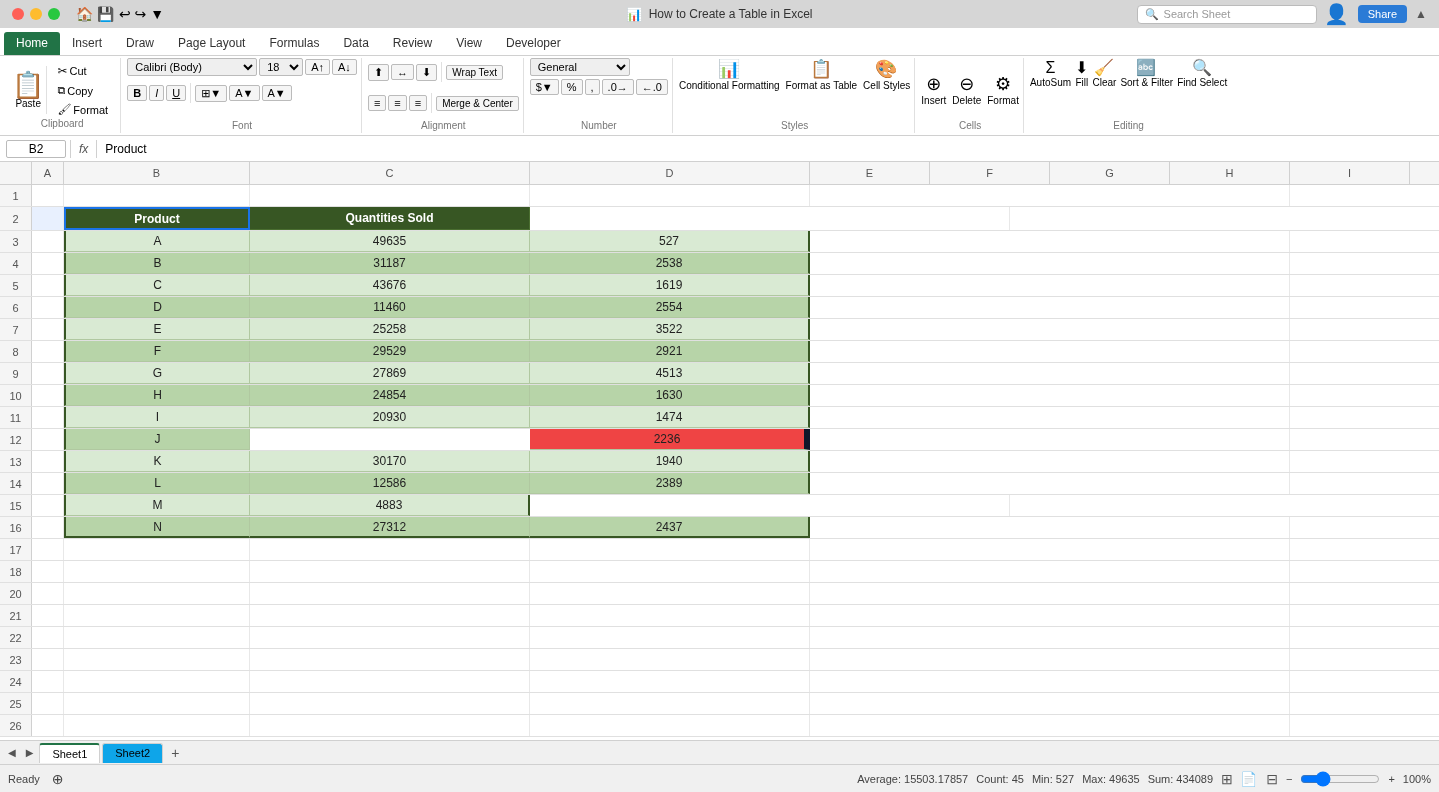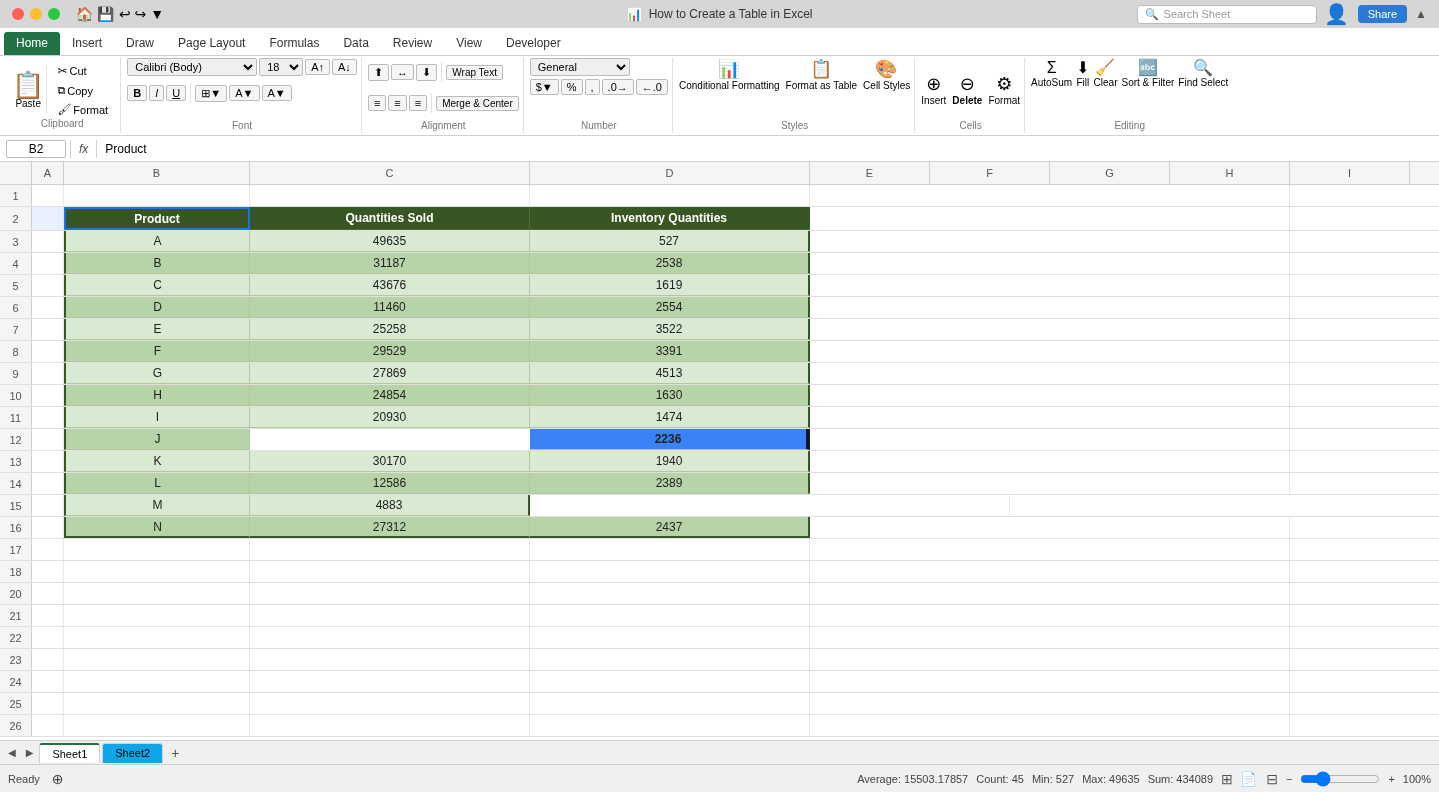--- a/index.html
+++ b/index.html
@@ -398,21 +398,21 @@
   </div>
 
   <div class="ribbon-group">
     <div class="ribbon-group-content" style="gap:6px;">
       <div style="display:flex;flex-direction:column;align-items:center;cursor:pointer;">
         <span style="font-size:18px;">⊕</span>
         <span style="font-size:10px;">Insert</span>
       </div>
       <div style="display:flex;flex-direction:column;align-items:center;cursor:pointer;">
         <span style="font-size:18px;">⊖</span>
-        <span style="font-size:10px;font-weight:bold;">Delete</span>
+        <span style="font-size:10px;">Delete</span>
       </div>
       <div style="display:flex;flex-direction:column;align-items:center;cursor:pointer;">
         <span style="font-size:18px;">⚙</span>
         <span style="font-size:10px;">Format</span>
       </div>
     </div>
     <div class="ribbon-group-label">Cells</div>
   </div>
 
   <div class="ribbon-group" style="border-right:none;">
@@ -478,21 +478,20 @@
       <div class="grid-cell" style="width:280px;min-width:280px;"></div>
       <div class="grid-cell" style="width:280px;min-width:280px;"></div>
       <div class="grid-cell" style="width:480px;min-width:480px;"></div>
     </div>
 
     <div class="grid-row" style="height:24px;">
       <div class="row-num">2</div>
       <div class="grid-cell" style="width:32px;min-width:32px; background:#e8f0fe;"></div>
       <div class="grid-cell table-header-cell" style="width:186px;min-width:186px; border:2px solid #1a73e8;">Product</div>
       <div class="grid-cell table-header-cell" style="width:280px;min-width:280px;">Quantities Sold</div>
-      <div class="grid-cell table-header-cell" style="width:280px;min-width:280px; border-right:2px solid #375623;">Inventory Quantities</div>
       <div class="grid-cell" style="width:480px;min-width:480px;"></div>
     </div>
 
     <div class="grid-row">
             <div class="row-num">3</div>
             <div class="grid-cell" style="width:32px;min-width:32px;"></div>
             <div class="grid-cell table-data-cell" style="width:186px;min-width:186px; background:#d9ead3; justify-content:center; border-bottom:1px solid #b0c8a0; border-left:2px solid #375623;">A</div>
             <div class="grid-cell table-data-cell" style="width:280px;min-width:280px; background:#d9ead3; justify-content:center; border-bottom:1px solid #b0c8a0;">49635</div>
             <div class="grid-cell table-data-cell" style="width:280px;min-width:280px; background:#d9ead3; justify-content:center; border-bottom:1px solid #b0c8a0; border-right:2px solid #375623;">527</div>
             <div class="grid-cell" style="width:480px;min-width:480px;"></div>
@@ -527,21 +526,21 @@
             <div class="grid-cell table-data-cell" style="width:186px;min-width:186px; background:#d9ead3; justify-content:center; border-bottom:1px solid #b0c8a0; border-left:2px solid #375623;">E</div>
             <div class="grid-cell table-data-cell" style="width:280px;min-width:280px; background:#d9ead3; justify-content:center; border-bottom:1px solid #b0c8a0;">25258</div>
             <div class="grid-cell table-data-cell" style="width:280px;min-width:280px; background:#d9ead3; justify-content:center; border-bottom:1px solid #b0c8a0; border-right:2px solid #375623;">3522</div>
             <div class="grid-cell" style="width:480px;min-width:480px;"></div>
           </div>
       <div class="grid-row">
             <div class="row-num">8</div>
             <div class="grid-cell" style="width:32px;min-width:32px;"></div>
             <div class="grid-cell table-data-cell" style="width:186px;min-width:186px; background:#b7d4a8; justify-content:center; border-bottom:1px solid #b0c8a0; border-left:2px solid #375623;">F</div>
             <div class="grid-cell table-data-cell" style="width:280px;min-width:280px; background:#b7d4a8; justify-content:center; border-bottom:1px solid #b0c8a0;">29529</div>
-            <div class="grid-cell table-data-cell" style="width:280px;min-width:280px; background:#b7d4a8; justify-content:center; border-bottom:1px solid #b0c8a0; border-right:2px solid #375623;">3391</div>
+            <div class="grid-cell table-data-cell" style="width:280px;min-width:280px; background:#b7d4a8; justify-content:center; border-bottom:1px solid #b0c8a0; border-right:2px solid #375623;">2921</div>
             <div class="grid-cell" style="width:480px;min-width:480px;"></div>
           </div>
       <div class="grid-row">
             <div class="row-num">9</div>
             <div class="grid-cell" style="width:32px;min-width:32px;"></div>
             <div class="grid-cell table-data-cell" style="width:186px;min-width:186px; background:#d9ead3; justify-content:center; border-bottom:1px solid #b0c8a0; border-left:2px solid #375623;">G</div>
             <div class="grid-cell table-data-cell" style="width:280px;min-width:280px; background:#d9ead3; justify-content:center; border-bottom:1px solid #b0c8a0;">27869</div>
             <div class="grid-cell table-data-cell" style="width:280px;min-width:280px; background:#d9ead3; justify-content:center; border-bottom:1px solid #b0c8a0; border-right:2px solid #375623;">4513</div>
             <div class="grid-cell" style="width:480px;min-width:480px;"></div>
           </div>
@@ -559,21 +558,21 @@
             <div class="grid-cell table-data-cell" style="width:186px;min-width:186px; background:#d9ead3; justify-content:center; border-bottom:1px solid #b0c8a0; border-left:2px solid #375623;">I</div>
             <div class="grid-cell table-data-cell" style="width:280px;min-width:280px; background:#d9ead3; justify-content:center; border-bottom:1px solid #b0c8a0;">20930</div>
             <div class="grid-cell table-data-cell" style="width:280px;min-width:280px; background:#d9ead3; justify-content:center; border-bottom:1px solid #b0c8a0; border-right:2px solid #375623;">1474</div>
             <div class="grid-cell" style="width:480px;min-width:480px;"></div>
           </div>
       <div class="grid-row">
             <div class="row-num">12</div>
             <div class="grid-cell" style="width:32px;min-width:32px;"></div>
             <div class="grid-cell table-data-cell" style="width:186px;min-width:186px; background:#b7d4a8; justify-content:center; border-bottom:1px solid #b0c8a0; border-left:2px solid #375623;">J</div>
             <div class="grid-cell table-data-cell" style="width:280px;min-width:280px; background:#b7d4a8; justify-content:center; border-bottom:1px solid #701a75;margin-top:40px;">28525</div>
-            <div class="grid-cell table-data-cell" style="width:280px;min-width:280px; background:#3b82f6; justify-content:center; border-bottom:1px solid #b0c8a0; border-right:4px solid #0f172a;font-weight:bold;">2236</div>
+            <div class="grid-cell table-data-cell" style="width:280px;min-width:280px; background:#ef4444; justify-content:center; border-bottom:1px solid #b0c8a0; border-right:6px solid #0f172a;">2236</div>
             <div class="grid-cell" style="width:480px;min-width:480px;"></div>
           </div>
       <div class="grid-row">
             <div class="row-num">13</div>
             <div class="grid-cell" style="width:32px;min-width:32px;"></div>
             <div class="grid-cell table-data-cell" style="width:186px;min-width:186px; background:#d9ead3; justify-content:center; border-bottom:1px solid #b0c8a0; border-left:2px solid #375623;">K</div>
             <div class="grid-cell table-data-cell" style="width:280px;min-width:280px; background:#d9ead3; justify-content:center; border-bottom:1px solid #b0c8a0;">30170</div>
             <div class="grid-cell table-data-cell" style="width:280px;min-width:280px; background:#d9ead3; justify-content:center; border-bottom:1px solid #b0c8a0; border-right:2px solid #375623;">1940</div>
             <div class="grid-cell" style="width:480px;min-width:480px;"></div>
           </div>

